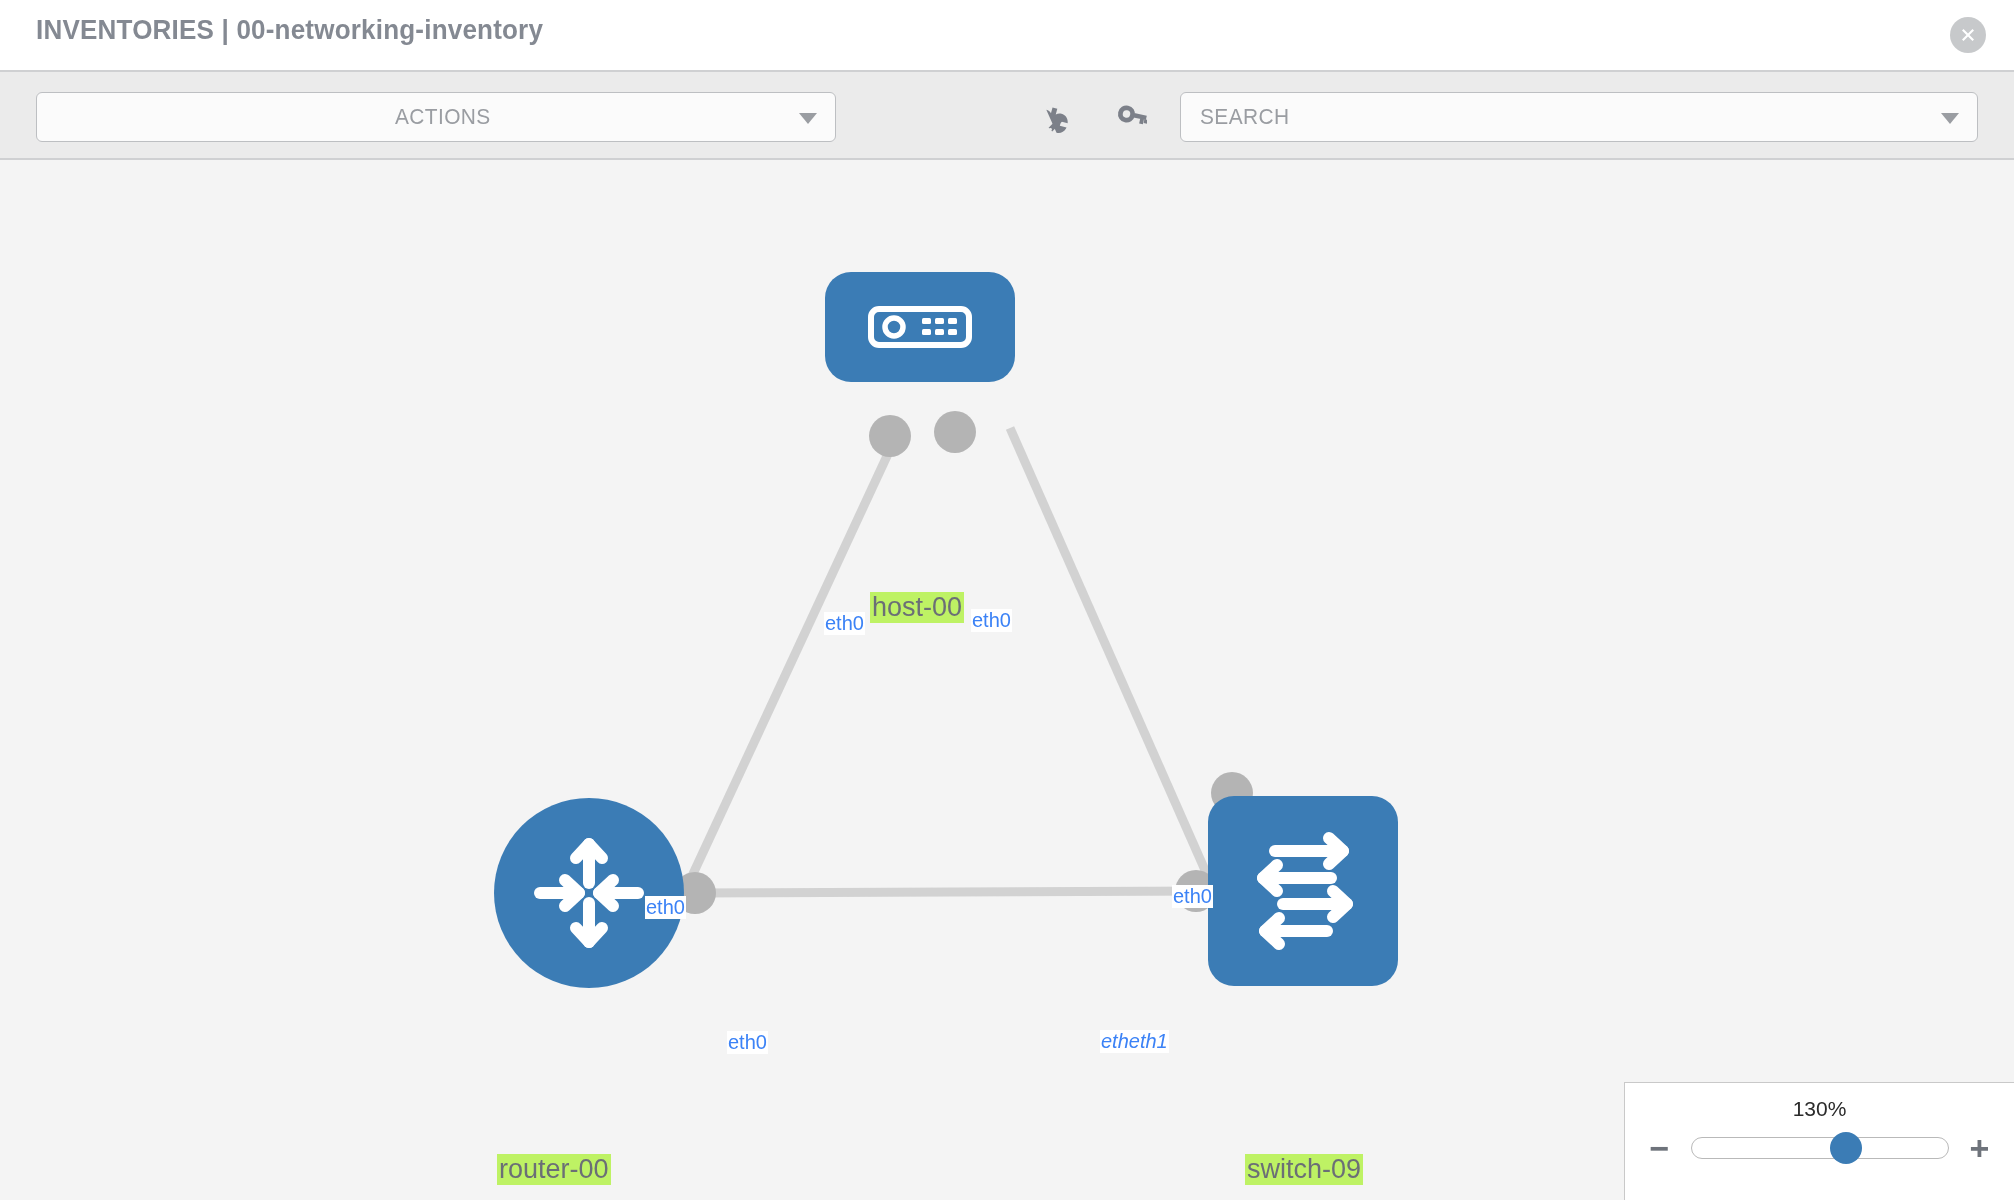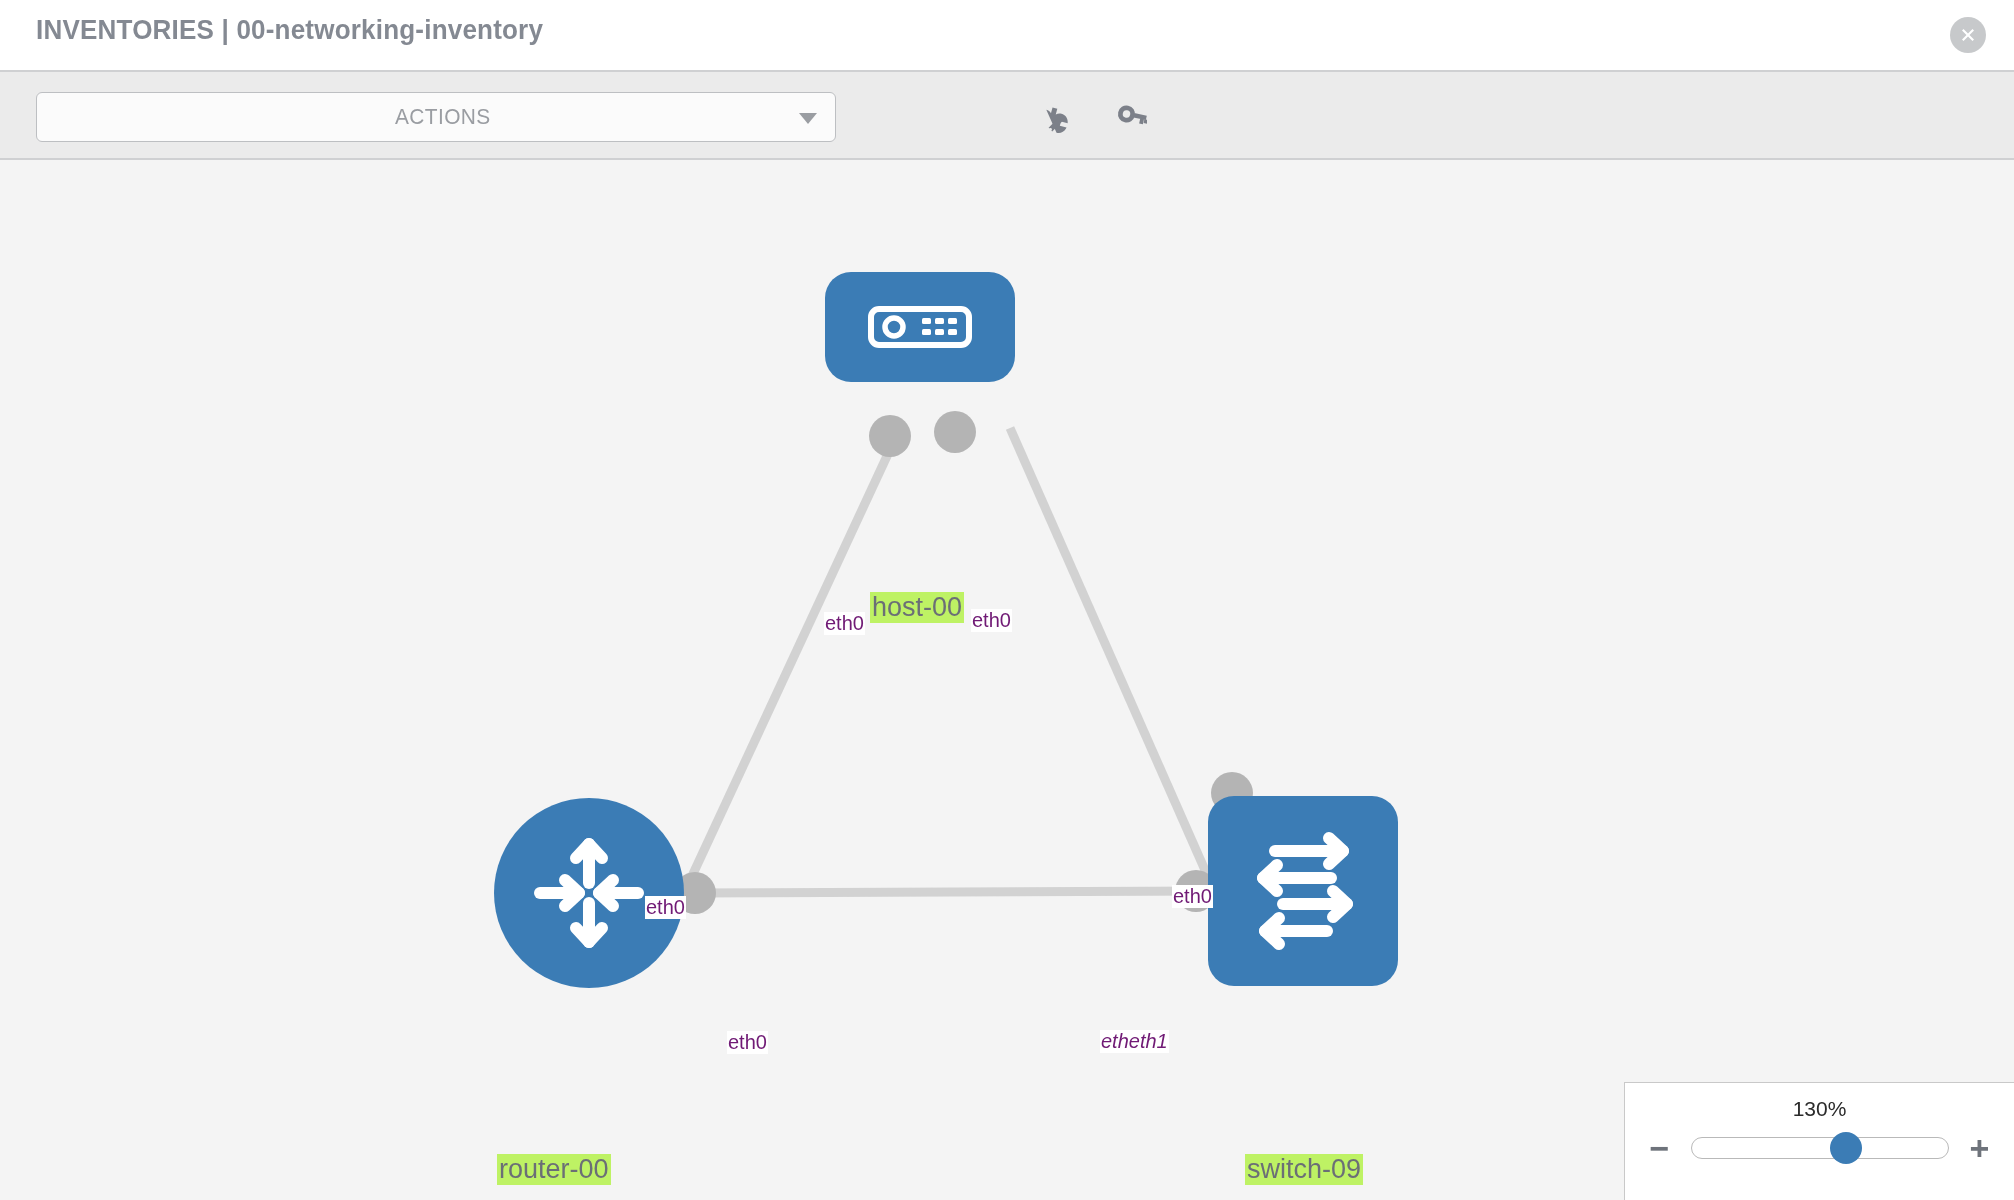--- a/index.html
+++ b/index.html
@@ -99,21 +99,21 @@
   .node-label {
     position: absolute;
     font-size: 27px; color: #6b6f76;
     background: #bef264;
     white-space: nowrap;
     padding: 0 2px;
     font-family: "Liberation Sans", sans-serif;
   }
   .iface-label {
     position: absolute;
-    font-size: 20px; color: #701a75;
+    font-size: 20px; color: #3b82f6;
     background: #ffffff;
     white-space: nowrap;
     padding: 0 1px;
     font-family: "Liberation Sans", sans-serif;
   }
 
   
   .zoom-panel {
     position: absolute; right: 0; bottom: 0;
     width: 390px; height: 118px;
@@ -183,20 +183,24 @@
       <svg width="34" height="34" viewBox="0 0 32 32" aria-hidden="true">
         <g fill="#7c8089" transform="rotate(12 16 16)">
           <path d="M12 5 a8 8 0 1 0 0 16 a8 8 0 1 0 0 -16 z M12 9.5 a3.5 3.5 0 1 1 0 7 a3.5 3.5 0 1 1 0 -7 z"></path>
           <rect x="19" y="10.6" width="12" height="4.2"></rect>
           <rect x="25.5" y="14.3" width="3.6" height="5"></rect>
           <rect x="29.5" y="14.3" width="3.2" height="3.6"></rect>
         </g>
       </svg>
     </div>
 
+    <div class="dropdown" id="search-dropdown">
+      <span class="dd-label">SEARCH</span>
+      <span class="caret"></span>
+    </div>
   </div>
 
   <div class="canvas">
 
     <svg class="topology-svg" width="2014" height="1040">
 
       <g stroke="#d2d2d2" stroke-width="9" fill="none">
         <line x1="900" y1="268" x2="660" y2="785"></line>
         <line x1="1010" y1="268" x2="1238" y2="785"></line>
         <line x1="690" y1="733" x2="1215" y2="731"></line>

